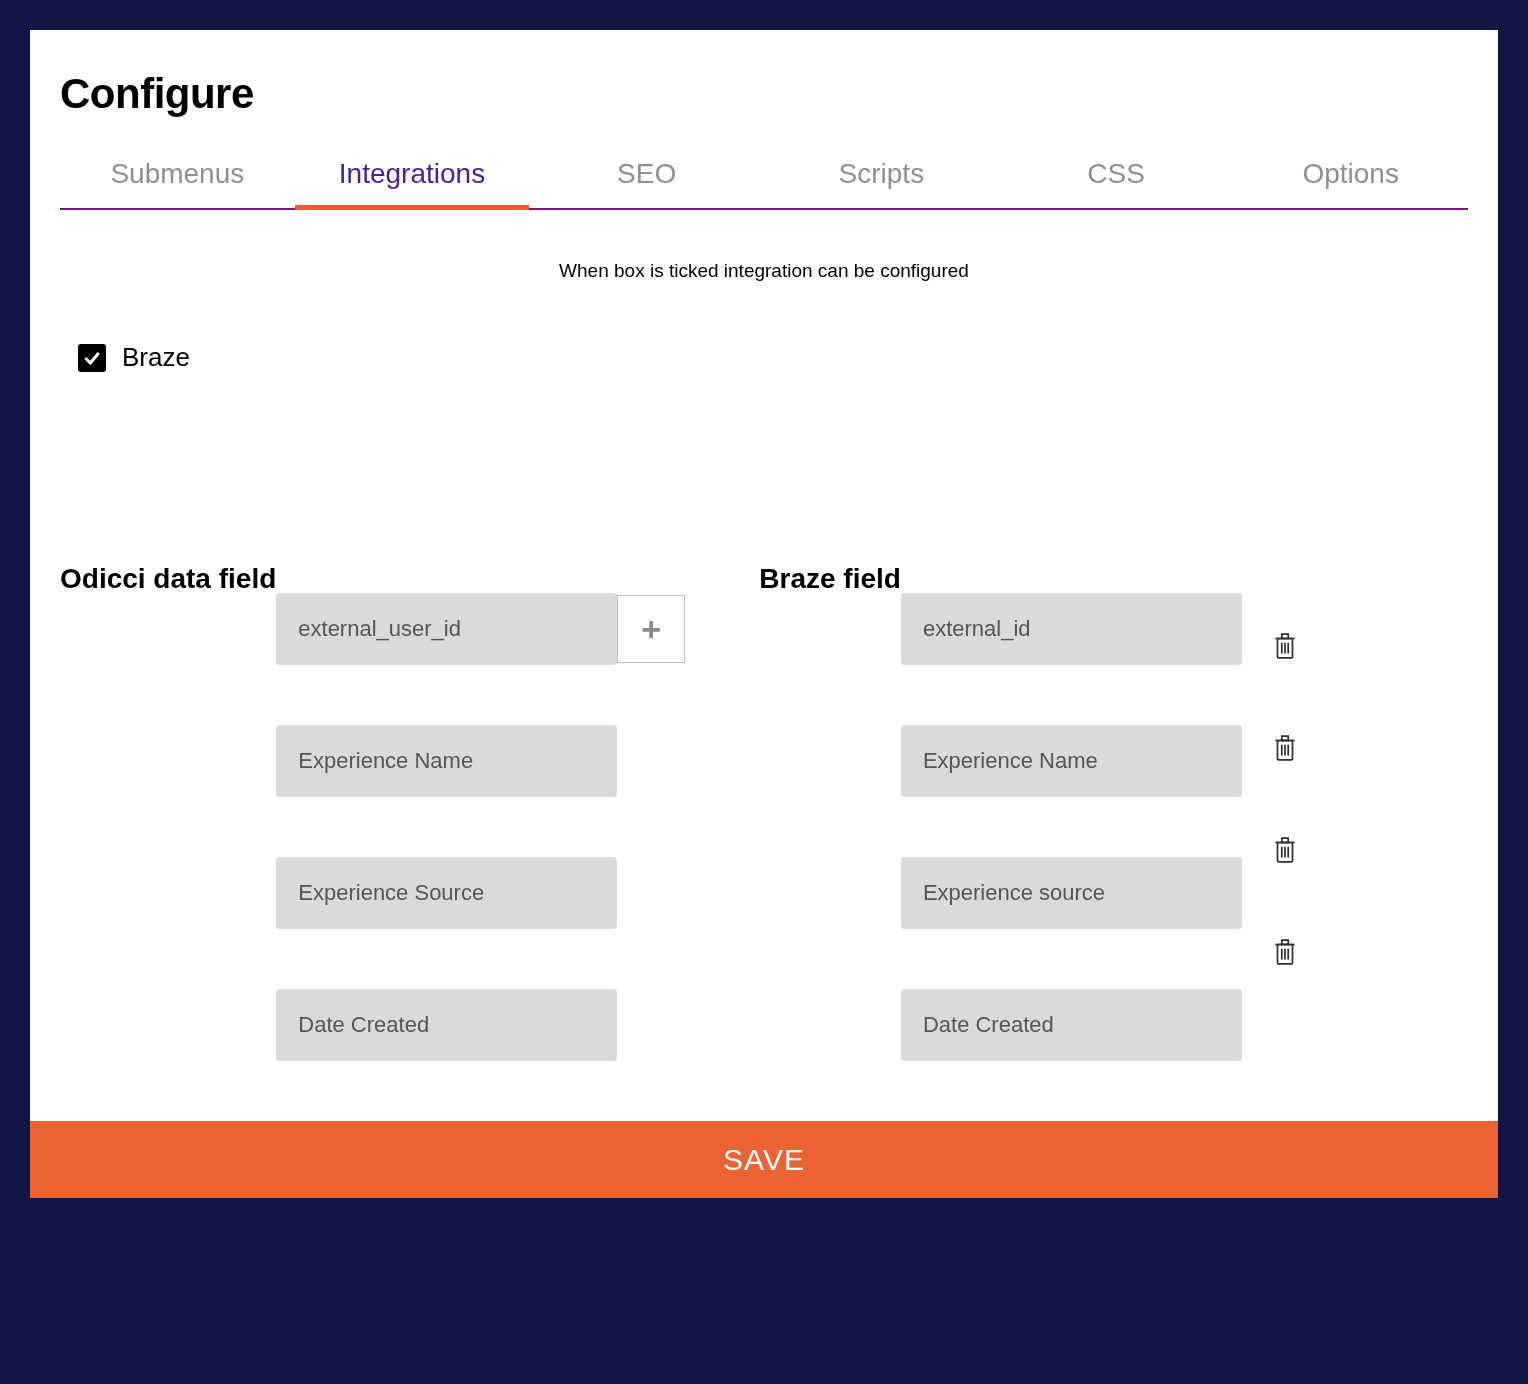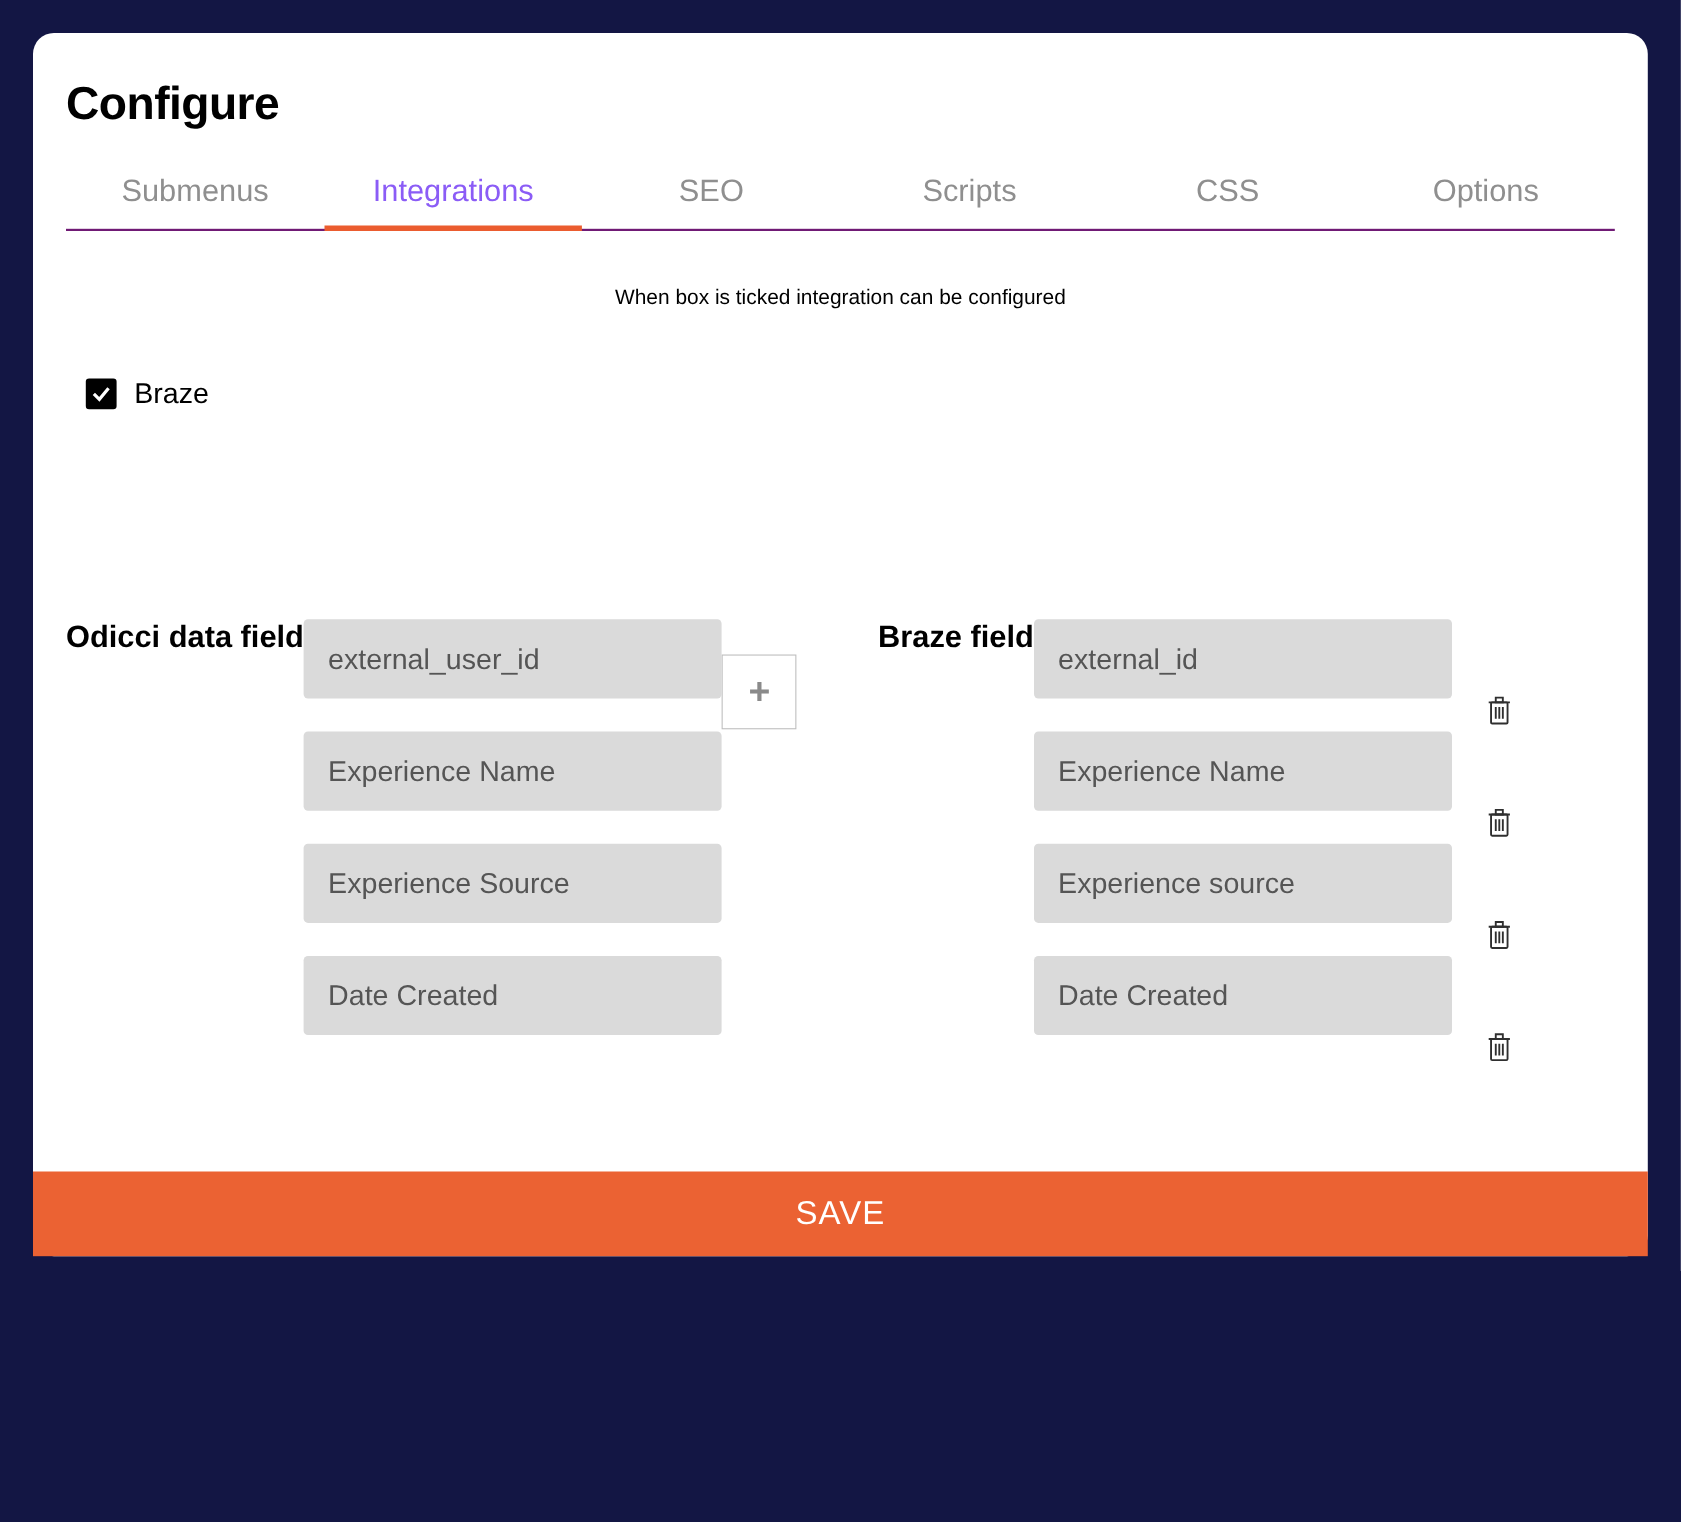--- a/index.html
+++ b/index.html
@@ -10,21 +10,20 @@
     display: flex;
     align-items: flex-start;
     justify-content: center;
     padding: 30px;
   }
   .panel {
     width: 1480px;
     background: #fff;
     display: flex;
     flex-direction: column;
-    border-radius: 19px;
   }
   .panel-inner {
     padding: 40px 30px 60px 30px;
     flex: 1;
   }
   .title {
     font-size: 42px;
     font-weight: 700;
     letter-spacing: -0.5px;
     margin-bottom: 40px;
@@ -39,21 +38,21 @@
   .tab {
     font-size: 28px;
     color: #8f8f8f;
     padding: 0 10px 18px 10px;
     cursor: pointer;
     position: relative;
     flex: 1;
     text-align: center;
   }
   .tab.active {
-    color: #8b5cf6;
+    color: #4c1d95;
   }
   .tab.active::after {
     content: "";
     position: absolute;
     left: 0; right: 0; bottom: -2px;
     height: 5px;
     background: #eb5c2f;
   }
   .subtitle {
     text-align: center;
@@ -90,30 +89,31 @@
   }
   .col { display: flex; flex-direction: row; }
   .col-header {
     font-size: 28px;
     font-weight: 700;
     color: #000;
     margin-bottom: 36px;
   }
   .fields { display: flex; flex-direction: column; gap: 30px; }
   .field {
-    width: 380px;
+    width: 341px;
     height: 72px;
     background: #dadada;
     border-radius: 4px;
     display: flex;
     align-items: center;
     padding: 0 22px;
-    font-size: 26px;
+    font-size: 22px;
     color: #555;
     cursor: pointer;
+    margin-top: 30px;
   }
   .trash-col {
     display: flex;
     flex-direction: column;
     gap: 30px;
     padding-top: 64px; 
     margin-left: -44px;
   }
   .trash {
     width: 26px;

